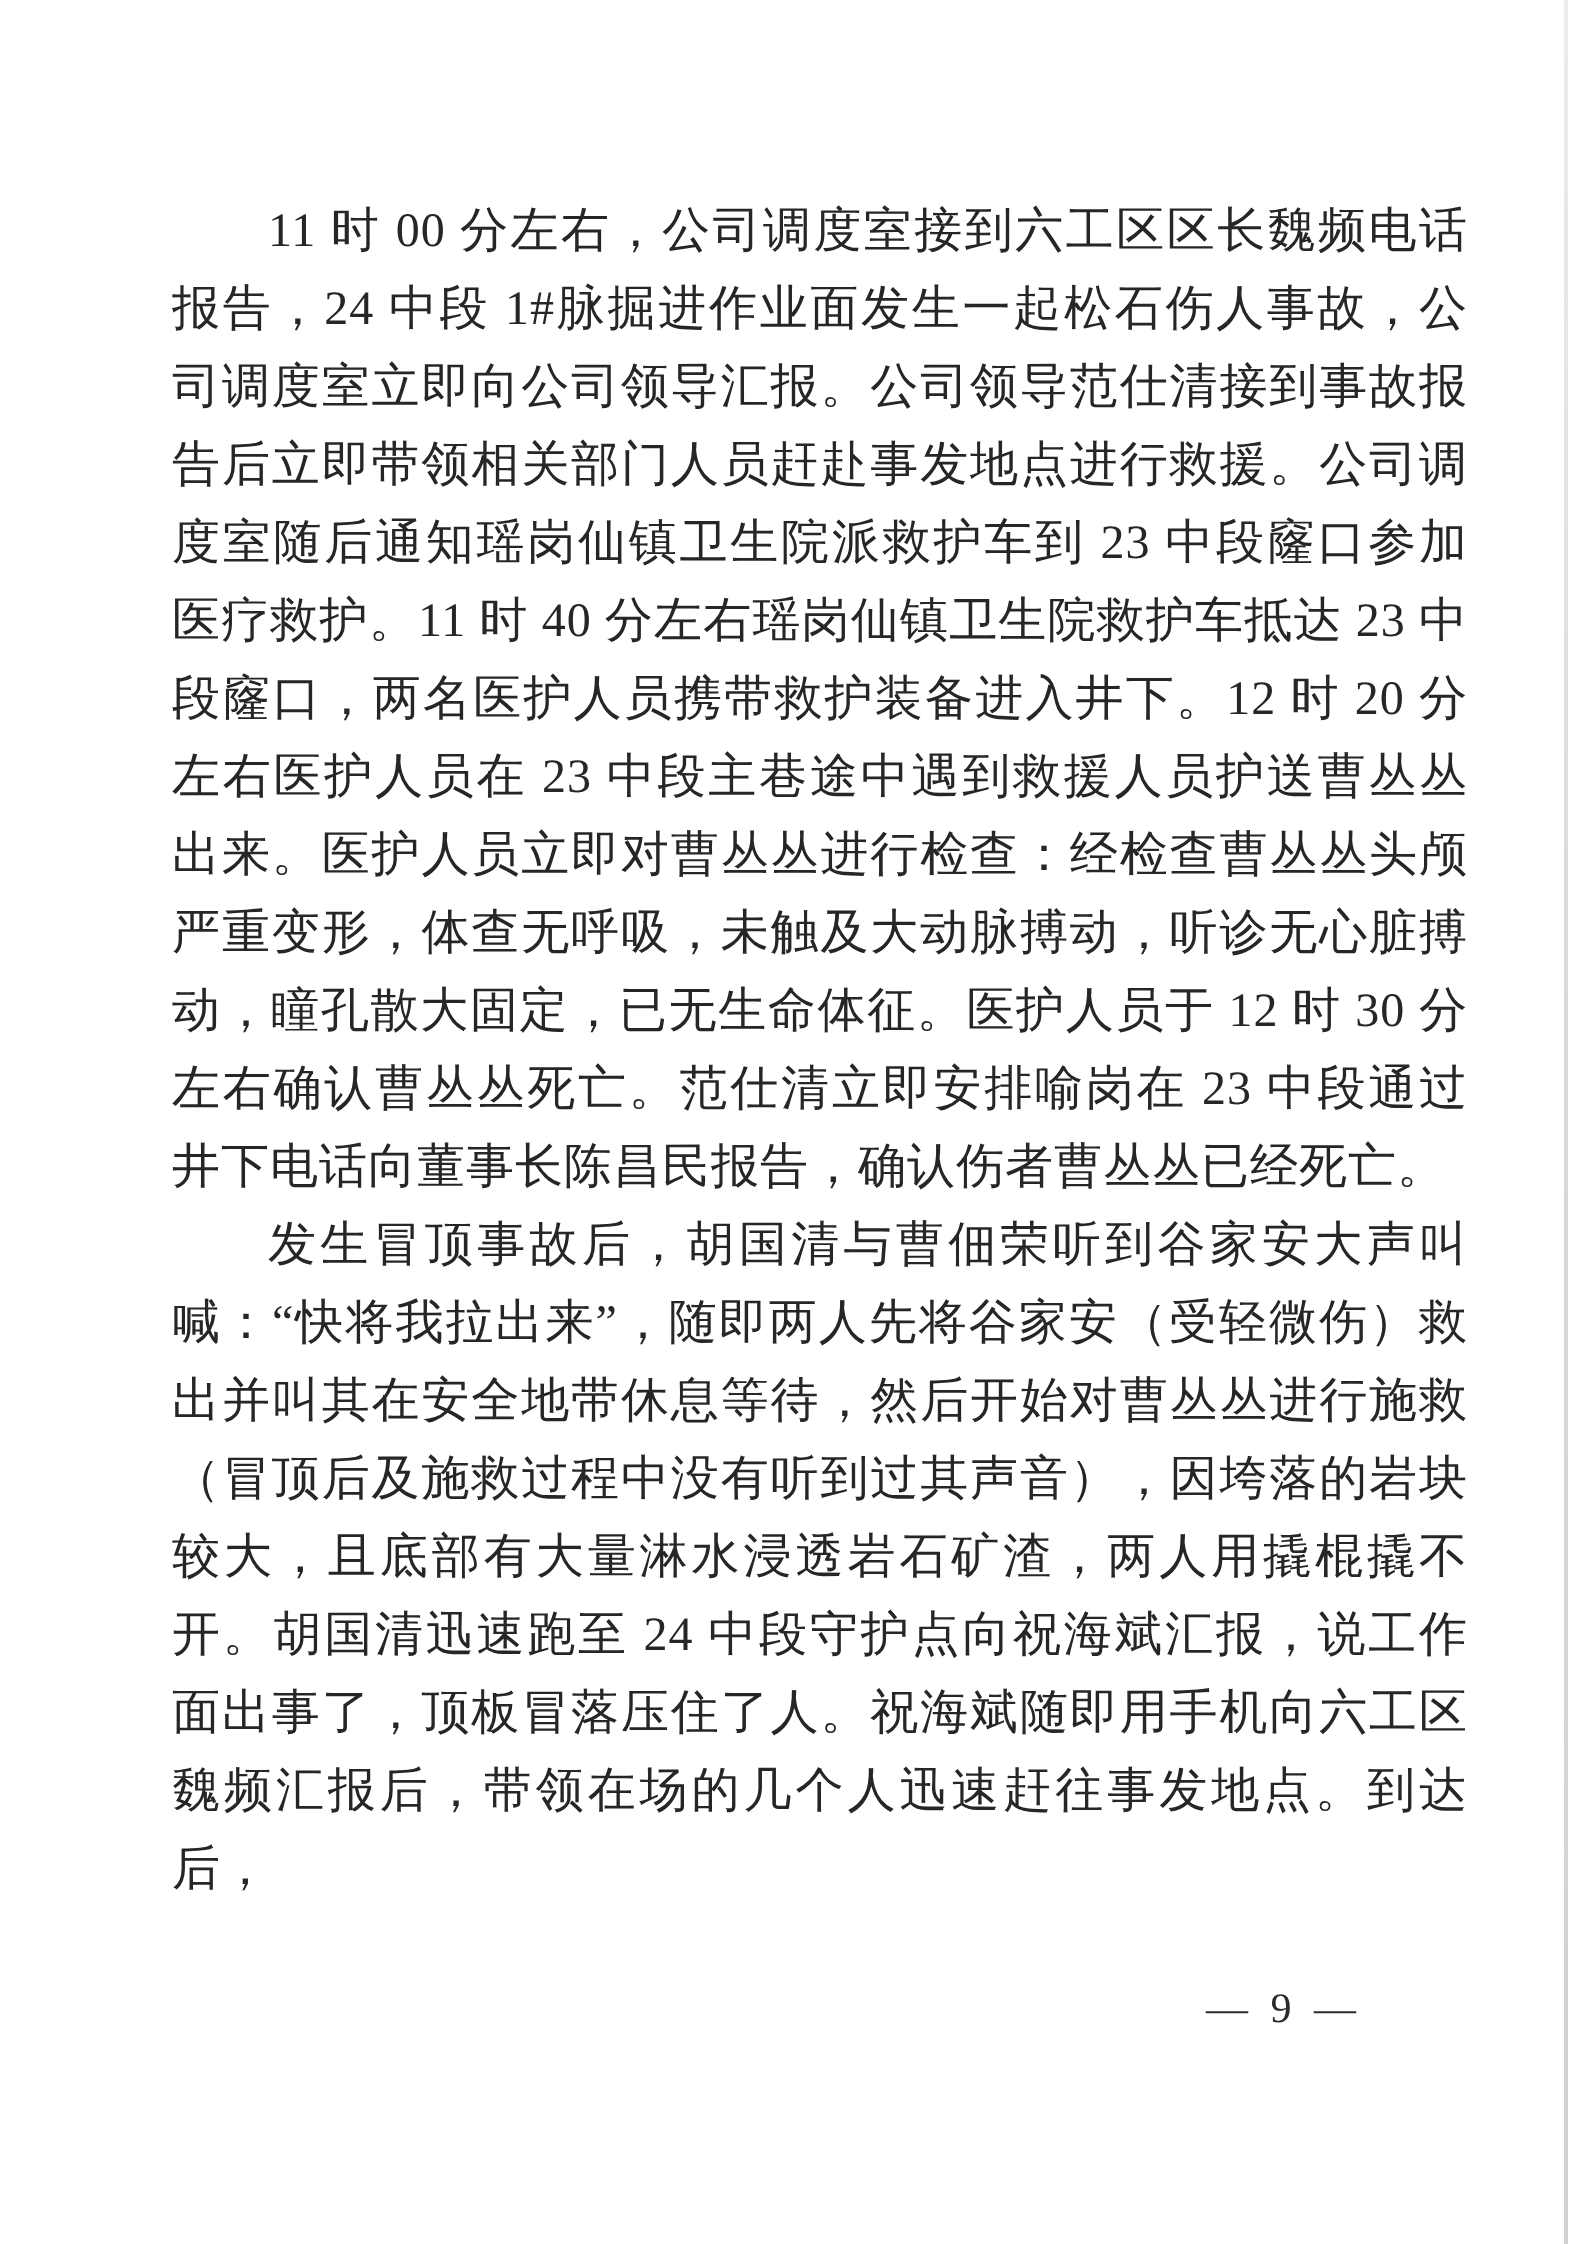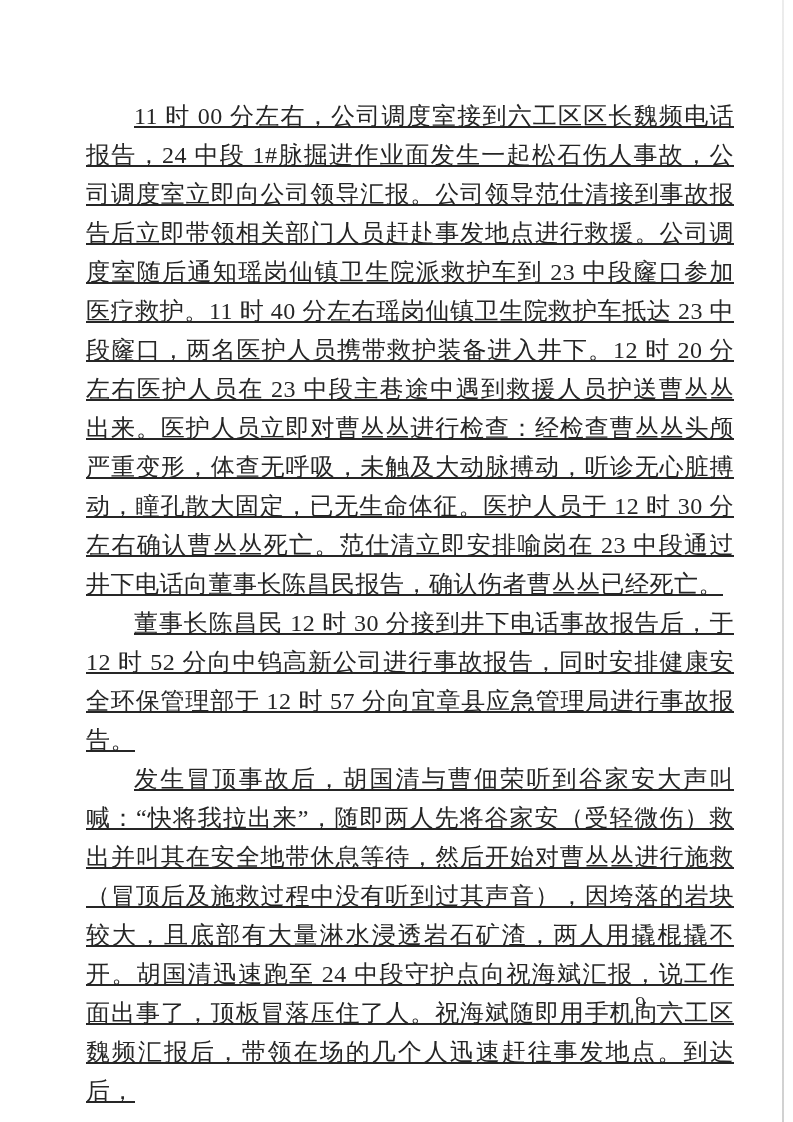--- a/index.html
+++ b/index.html
@@ -33,42 +33,40 @@
     width: 648px;
     text-align: justify;
     letter-spacing: 0.5px;
   }
   .content p {
     margin: 0;
     padding: 0;
     font-size: 24px;
     line-height: 39px;
     text-indent: 2em;
-    text-decoration: underline;
   }
   .content p.heading {
     font-weight: bold;
   }
   .page-number {
     position: absolute;
     top: 992px;
     right: 112px;
     font-size: 21px;
     letter-spacing: 3px;
     color: #2b2b2b;
   }
 </style>
 </head>
 <body>
 
 <div class="page">
 
   <div class="content">
     <p class="body">11 时 00 分左右，公司调度室接到六工区区长魏频电话报告，24 中段 1#脉掘进作业面发生一起松石伤人事故，公司调度室立即向公司领导汇报。公司领导范仕清接到事故报告后立即带领相关部门人员赶赴事发地点进行救援。公司调度室随后通知瑶岗仙镇卫生院派救护车到 23 中段窿口参加医疗救护。11 时 40 分左右瑶岗仙镇卫生院救护车抵达 23 中段窿口，两名医护人员携带救护装备进入井下。12 时 20 分左右医护人员在 23 中段主巷途中遇到救援人员护送曹丛丛出来。医护人员立即对曹丛丛进行检查：经检查曹丛丛头颅严重变形，体查无呼吸，未触及大动脉搏动，听诊无心脏搏动，瞳孔散大固定，已无生命体征。医护人员于 12 时 30 分左右确认曹丛丛死亡。范仕清立即安排喻岗在 23 中段通过井下电话向董事长陈昌民报告，确认伤者曹丛丛已经死亡。</p>
-    <p class="body">董事长陈昌民 12 时 30 分接到井下电话事故报告后，于 12 时 52 分向中钨高新公司进行事故报告，同时安排健康安全环保管理部于 12 时 57 分向宜章县应急管理局进行事故报告。</p>
     <p class="body">发生冒顶事故后，胡国清与曹佃荣听到谷家安大声叫喊：“快将我拉出来”，随即两人先将谷家安（受轻微伤）救出并叫其在安全地带休息等待，然后开始对曹丛丛进行施救（冒顶后及施救过程中没有听到过其声音），因垮落的岩块较大，且底部有大量淋水浸透岩石矿渣，两人用撬棍撬不开。胡国清迅速跑至 24 中段守护点向祝海斌汇报，说工作面出事了，顶板冒落压住了人。祝海斌随即用手机向六工区魏频汇报后，带领在场的几个人迅速赶往事发地点。到达后，</p>
   </div>
 
   <div class="page-number">— 9 —</div>
 
   <div class="scan-edge"></div>
 
 </div>
 
 </body></html>

